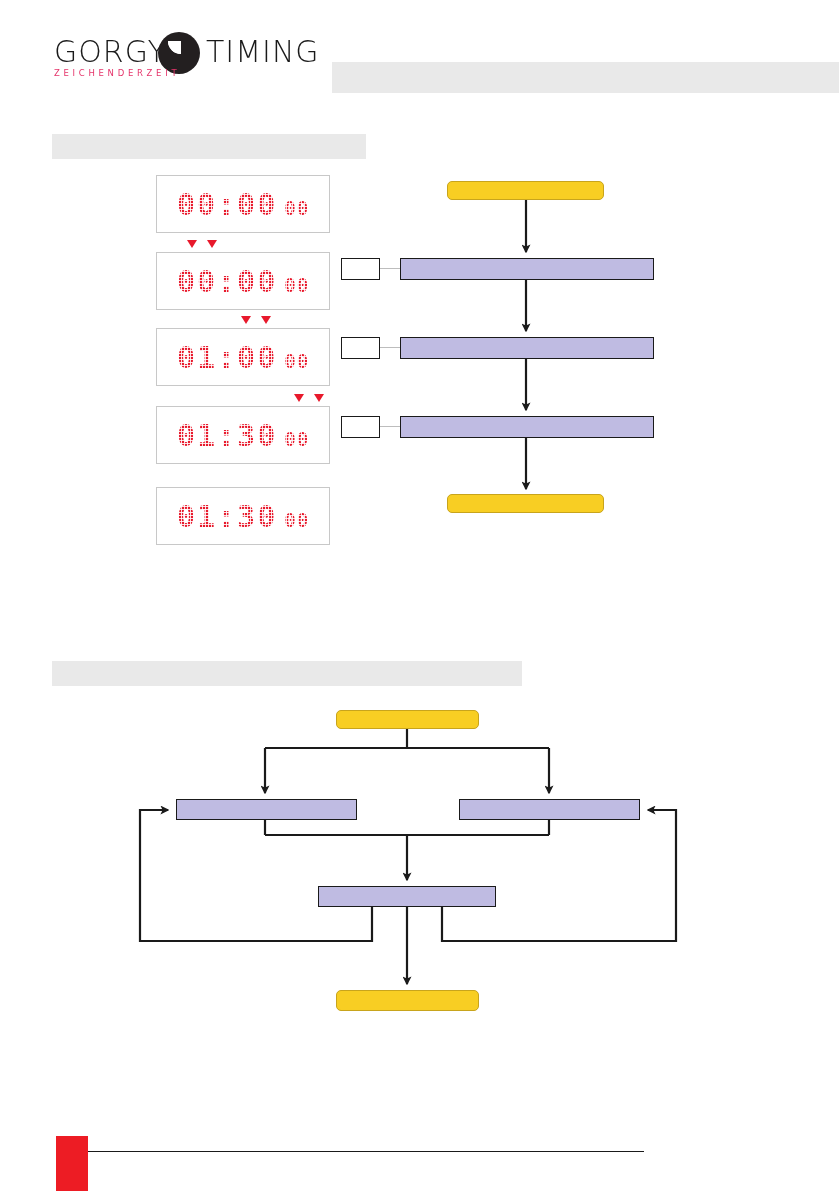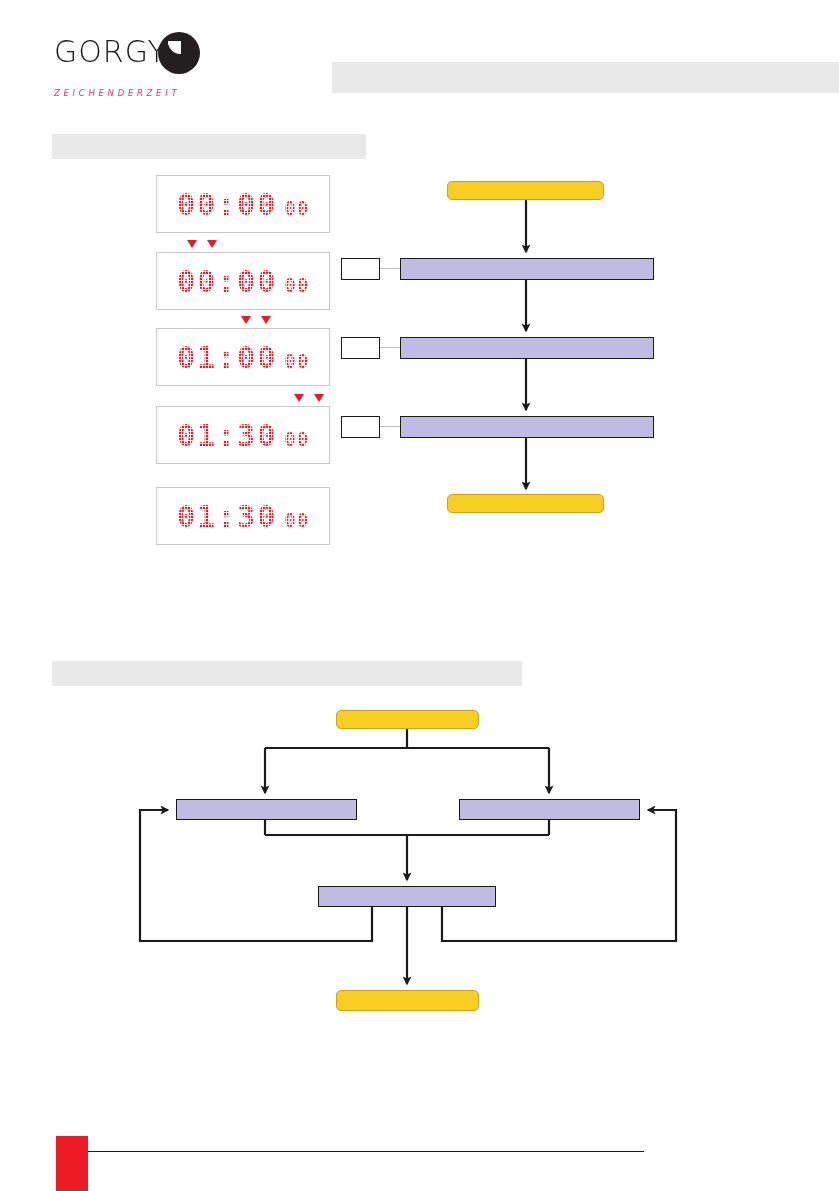--- a/index.html
+++ b/index.html
@@ -75,29 +75,28 @@
     left: 10px;
     top: 9px;
     width: 13px;
     height: 13px;
     background: #ffffff;
     border-bottom-left-radius: 13px;
   }
   .logo-tagline {
     position: absolute;
     left: 0px;
-    top: 56px;
+    top: 36px;
     width: 268px;
     font-family: "DejaVu Sans", sans-serif;
     font-size: 8.5px;
     font-weight: 400;
     color: #e5356b;
     letter-spacing: 0.5px;
     white-space: nowrap;
-    font-style: italic;
   }
 
   .header-bar {
     position: absolute;
     left: 332px;
     top: 62px;
     width: 507px;
     height: 31px;
     background: #e9e9e9;
   }
@@ -266,20 +265,21 @@
 <body>
 
 <div class="page">
 
   <div class="logo-block">
     <div class="logo-wordmark">
       <div class="logo-word left">GORGY</div>
       <div class="logo-mark">
         <span class="wedge"></span>
       </div>
+      <div class="logo-word right">TIMING</div>
     </div>
     <div class="logo-tagline">Z E I C H E N   D E R   Z E I T</div>
   </div>
 
   <div class="header-bar"></div>
 
   <div class="section-bar" id="section-bar-1"></div>
 
   <div class="lcd" style="top:175px;">
     <div class="lcd-digits">

